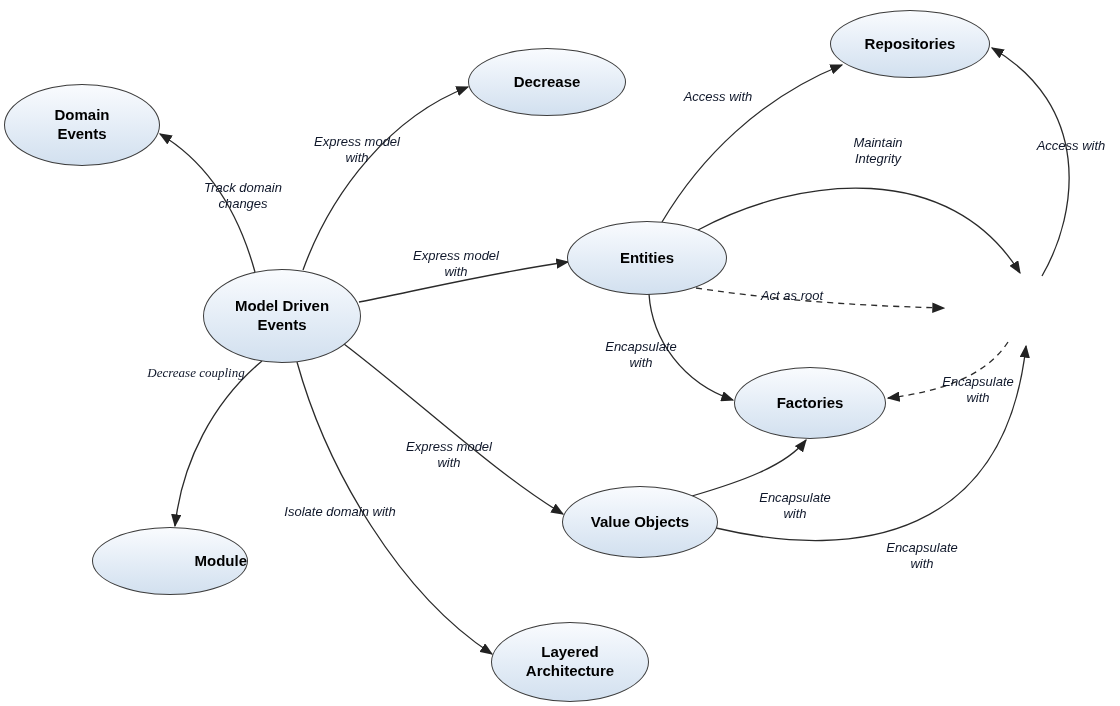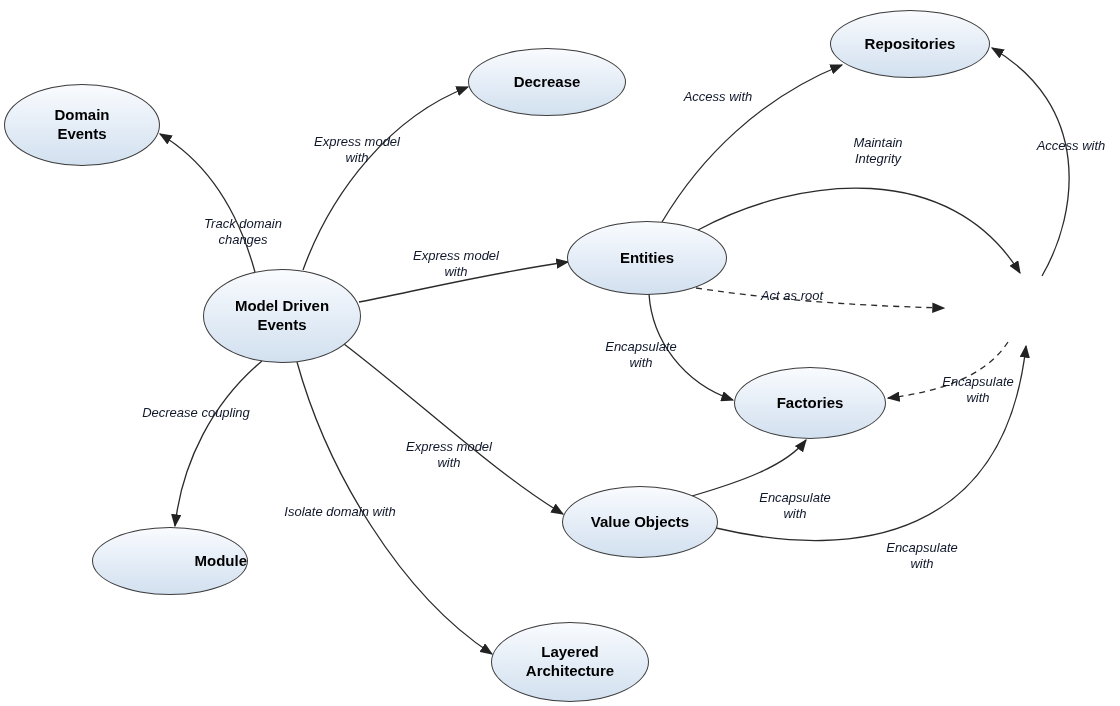--- a/index.html
+++ b/index.html
@@ -76,25 +76,25 @@
   <div class="node" style="left:562px;top:486px;width:156px;height:72px;">
     <span style="max-width:90%;text-align:right;">Value Objects</span>
   </div>
   <div class="node" style="left:92px;top:527px;width:156px;height:68px;justify-content:flex-end;">
     <span>Module</span>
   </div>
   <div class="node" style="left:491px;top:622px;width:158px;height:80px;">
     <span style="max-width:75%;">Layered Architecture</span>
   </div>
 
-  <div class="elabel" style="left:243px;top:196px;width:100px;margin-top:36px;">Track domain changes</div>
+  <div class="elabel" style="left:243px;top:196px;width:100px;">Track domain changes</div>
   <div class="elabel" style="left:357px;top:150px;width:106px;">Express model with</div>
   <div class="elabel" style="left:456px;top:264px;width:106px;">Express model with</div>
   <div class="elabel" style="left:449px;top:455px;width:106px;">Express model with</div>
-  <div class="elabel nowrap" style="left:196px;top:413px;">Decrease coupling</div>
+  <div class="elabel nowrap" style="left:196px;top:373px;font-family:Liberation Serif, serif;">Decrease coupling</div>
   <div class="elabel nowrap" style="left:340px;top:512px;">Isolate domain with</div>
   <div class="elabel nowrap" style="left:718px;top:97px;">Access with</div>
   <div class="elabel" style="left:878px;top:151px;width:72px;">Maintain Integrity</div>
   <div class="elabel nowrap" style="left:792px;top:296px;">Act as root</div>
   <div class="elabel" style="left:641px;top:355px;width:92px;">Encapsulate with</div>
   <div class="elabel nowrap" style="left:1071px;top:146px;">Access with</div>
   <div class="elabel" style="left:978px;top:390px;width:92px;">Encapsulate with</div>
   <div class="elabel" style="left:795px;top:506px;width:92px;">Encapsulate with</div>
   <div class="elabel" style="left:922px;top:556px;width:92px;">Encapsulate with</div>
 

